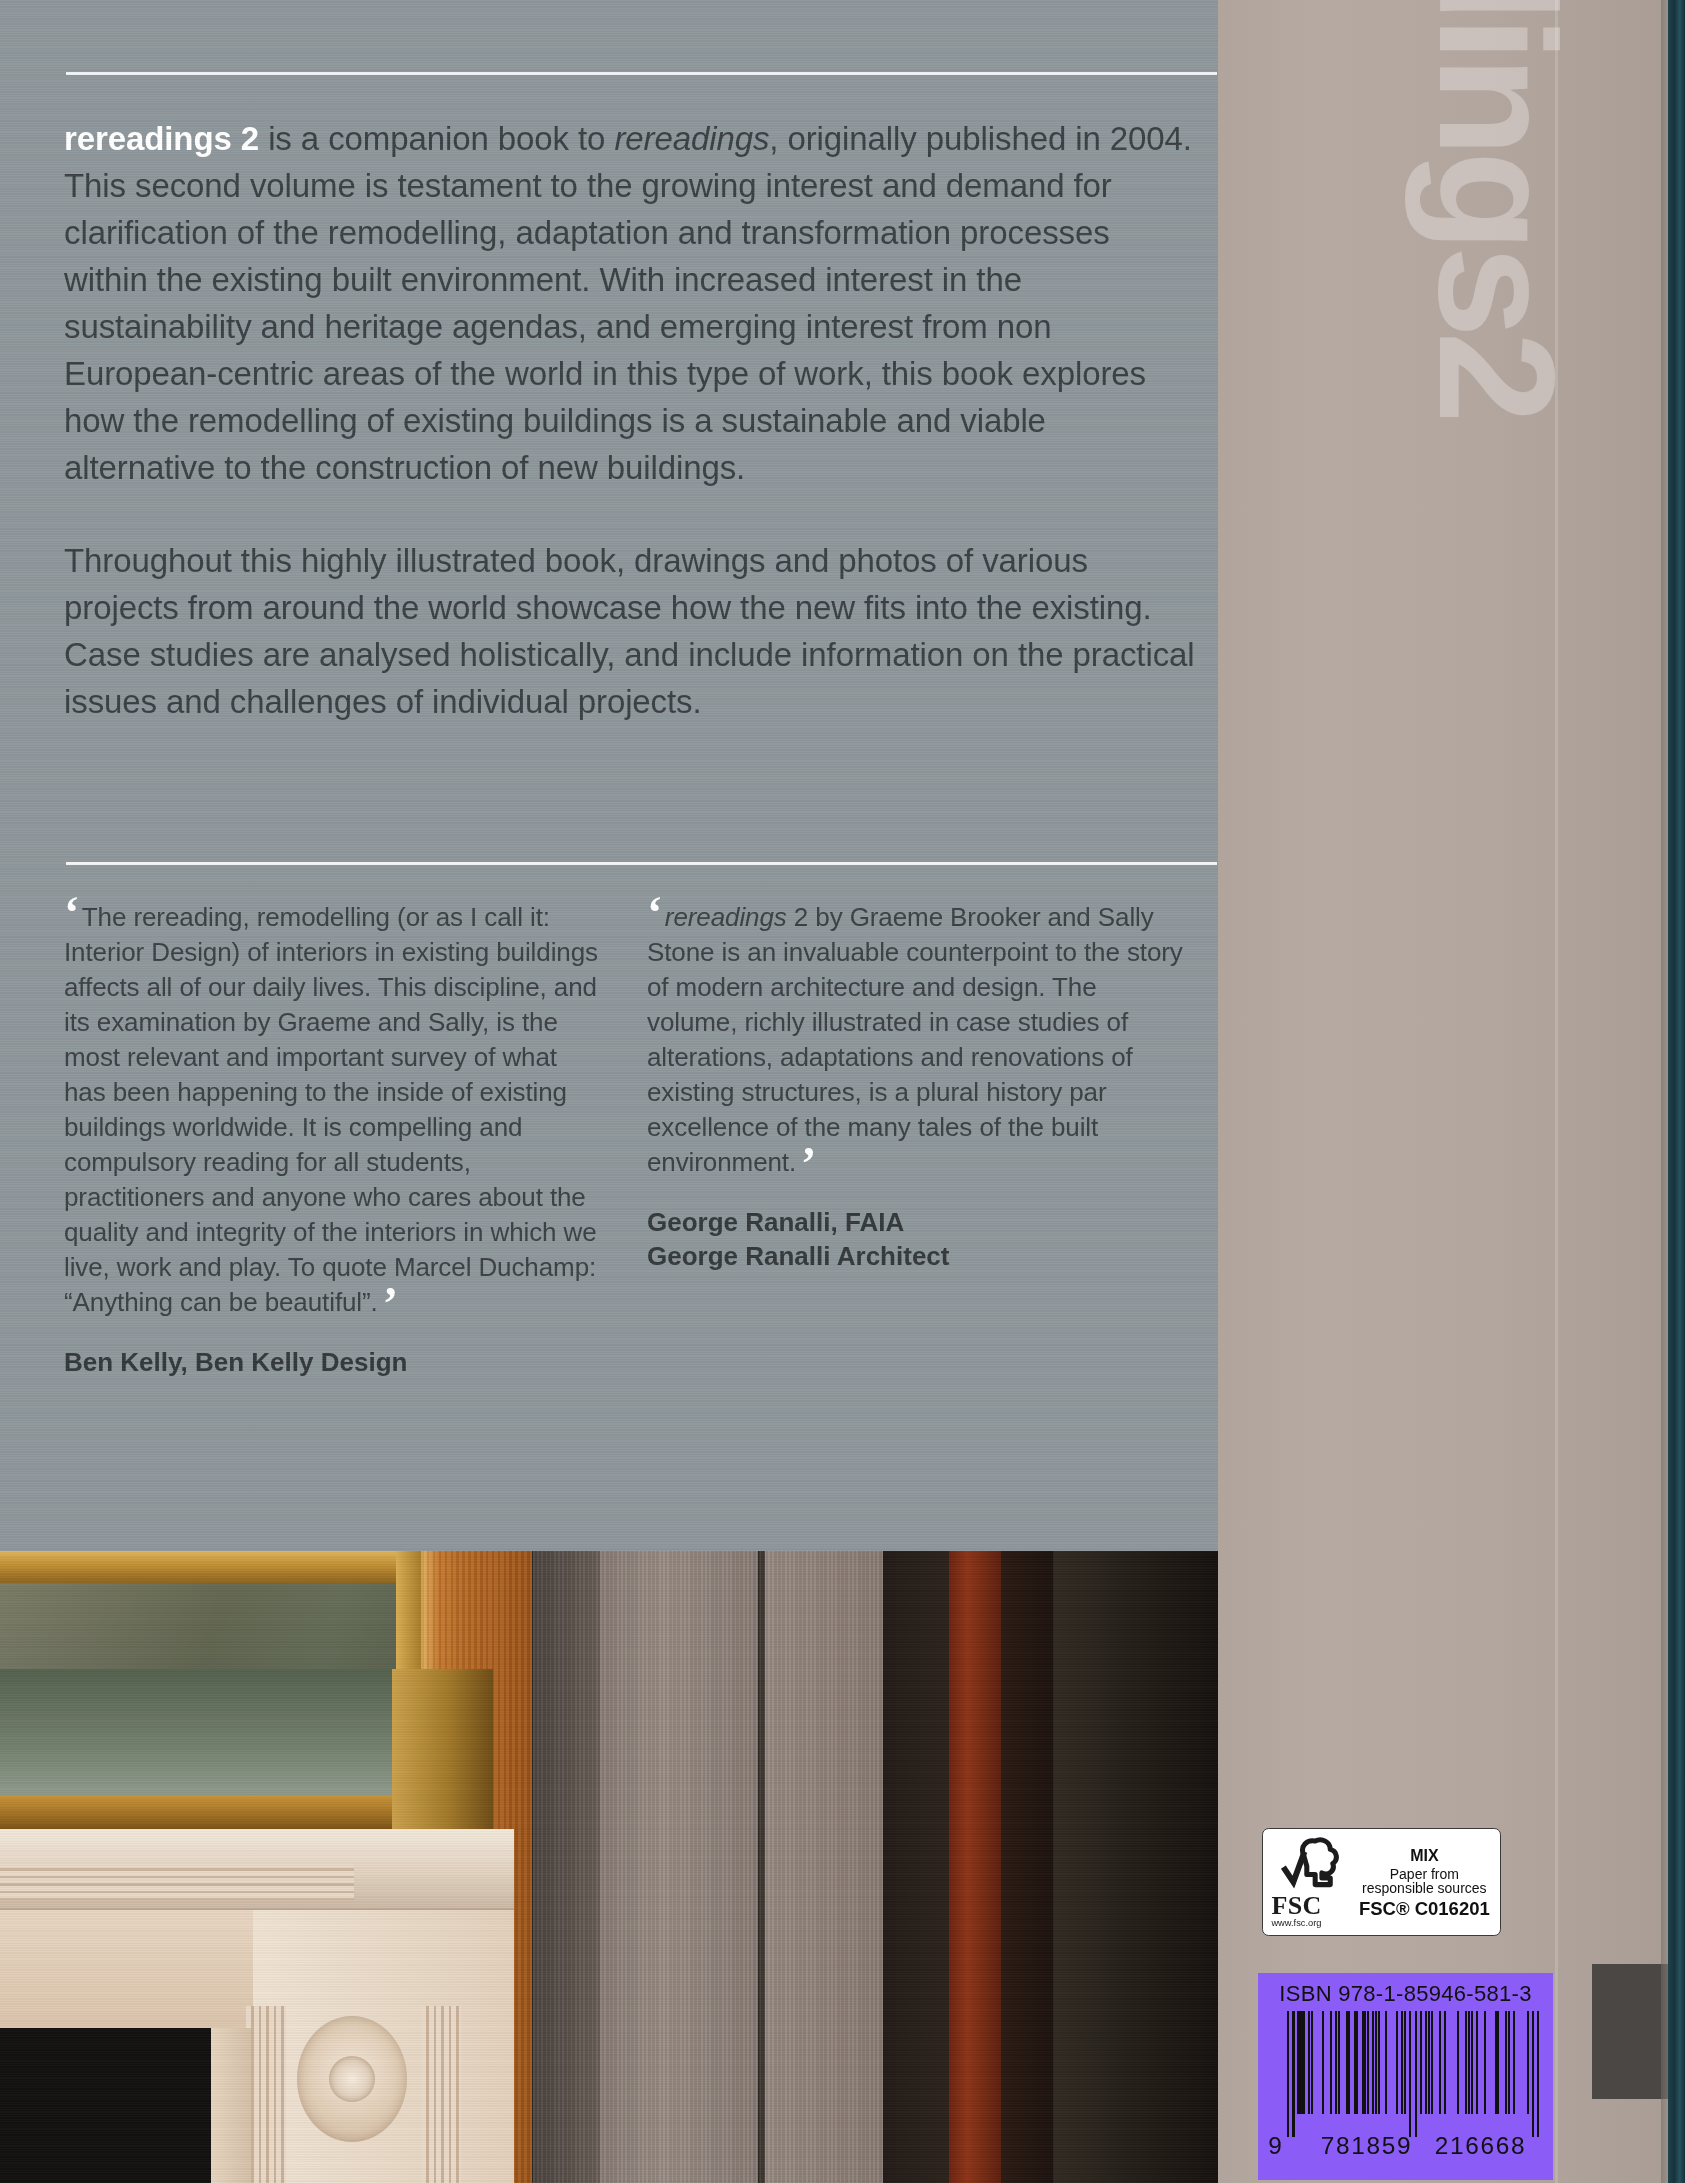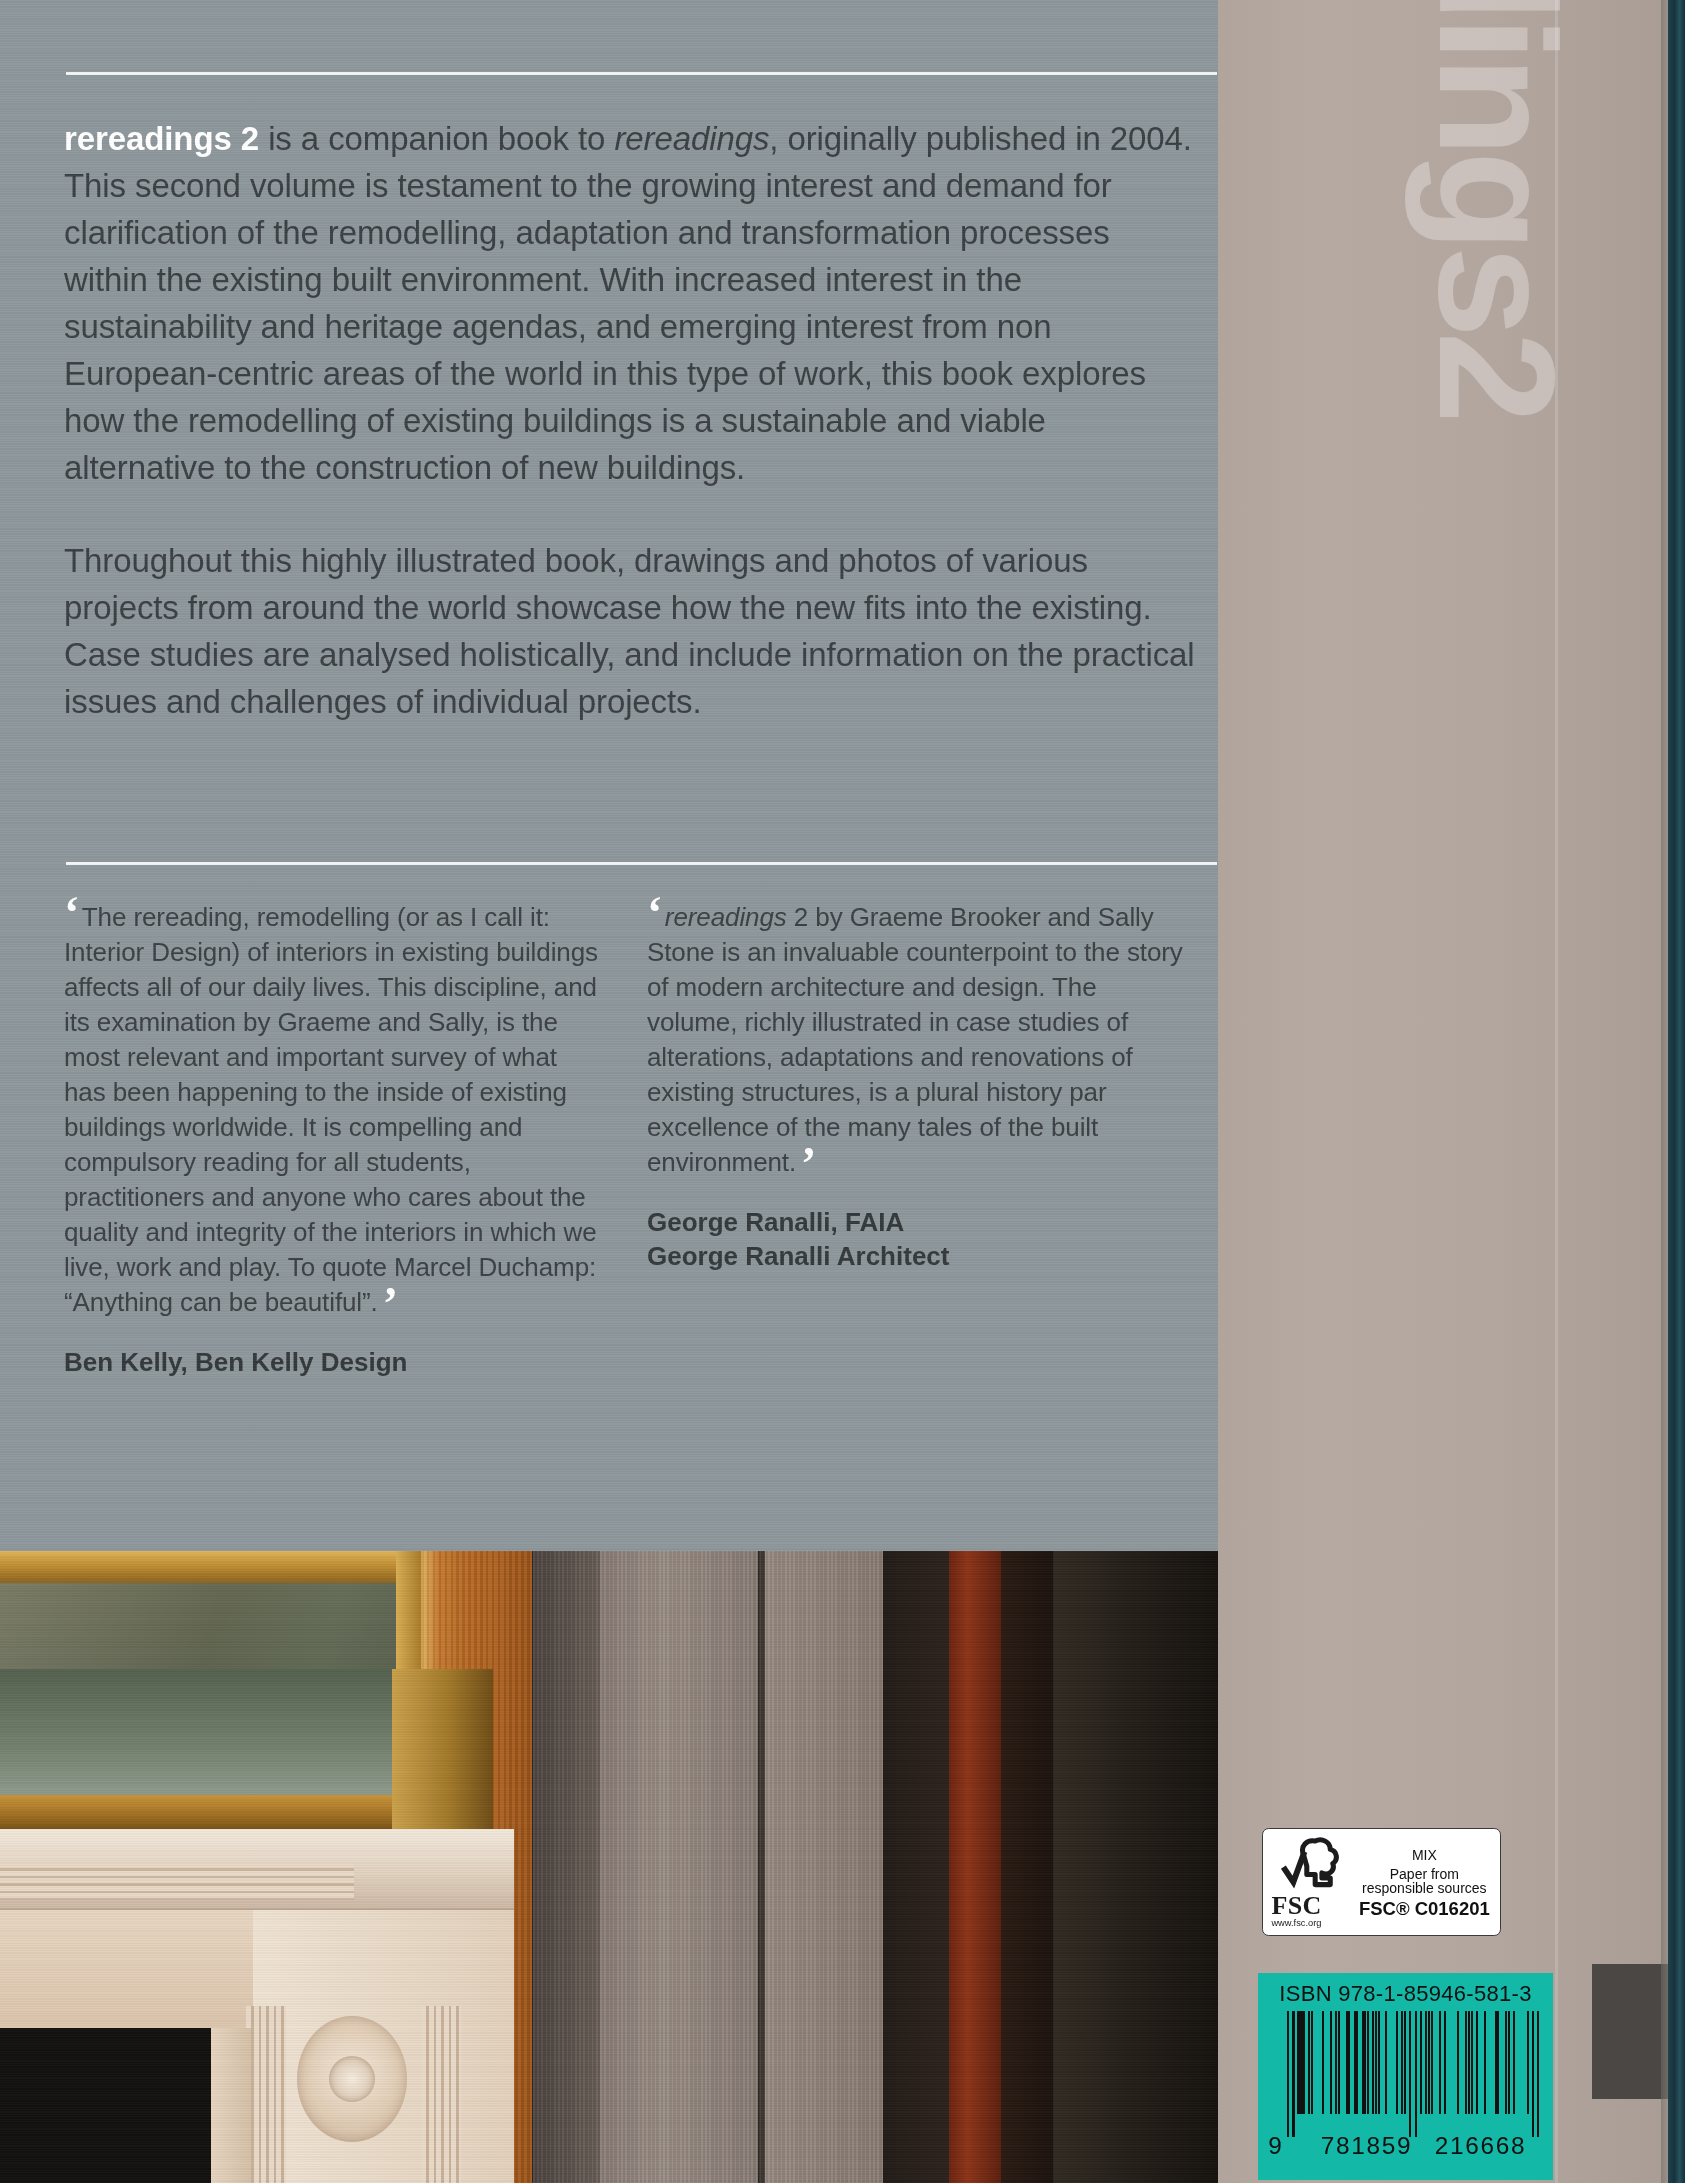--- a/index.html
+++ b/index.html
@@ -248,35 +248,35 @@
   }
   .fsc-mark { width:84px; text-align:left; position:relative; }
   .fsc-tree { width:71px; height:57px; display:block; margin:0 auto; }
   .fsc-abbr {
     font-family:"Liberation Serif", serif;
     font-size:26px; font-weight:700; color:#1c1c1c; line-height:25px;
     letter-spacing:0.4px;
   }
   .fsc-url { font-size:9.3px; color:#1c1c1c; line-height:11px; }
   .fsc-text { flex:1; text-align:center; color:#111; }
-  .fsc-mix { font-size:14px; font-weight:400; line-height:23.6px; }
+  .fsc-mix { font-size:16px; font-weight:700; line-height:23.6px; }
   .fsc-desc { font-size:14px; line-height:14.3px; font-weight:400; }
   .fsc-code { font-size:18.5px; font-weight:700; line-height:23px; margin-top:1.7px; }
 
   
   .dark-block {
     position:absolute; left:1592px; top:1964px; width:78px; height:135px;
     background:#4a4744;
   }
 
   
   .barcode-box {
     position:absolute; left:1258px; top:1973px;
     width:295px; height:207px;
-    background:#14b8a6;
+    background:#8b5cf6;
     padding:8.4px 11.8px 5px 11.8px;
   }
   .isbn-text {
     text-align:center; color:#111;
     font-size:22px; line-height:25px; letter-spacing:0.3px;
     font-family:"Liberation Sans", sans-serif;
   }
   .bars { position:relative; height:126px; margin:5px 0 0 17px; width:253px; }
   .bars span { position:absolute; top:0; background:#111; height:103px; }
   .bars span.g { height:126px; }

